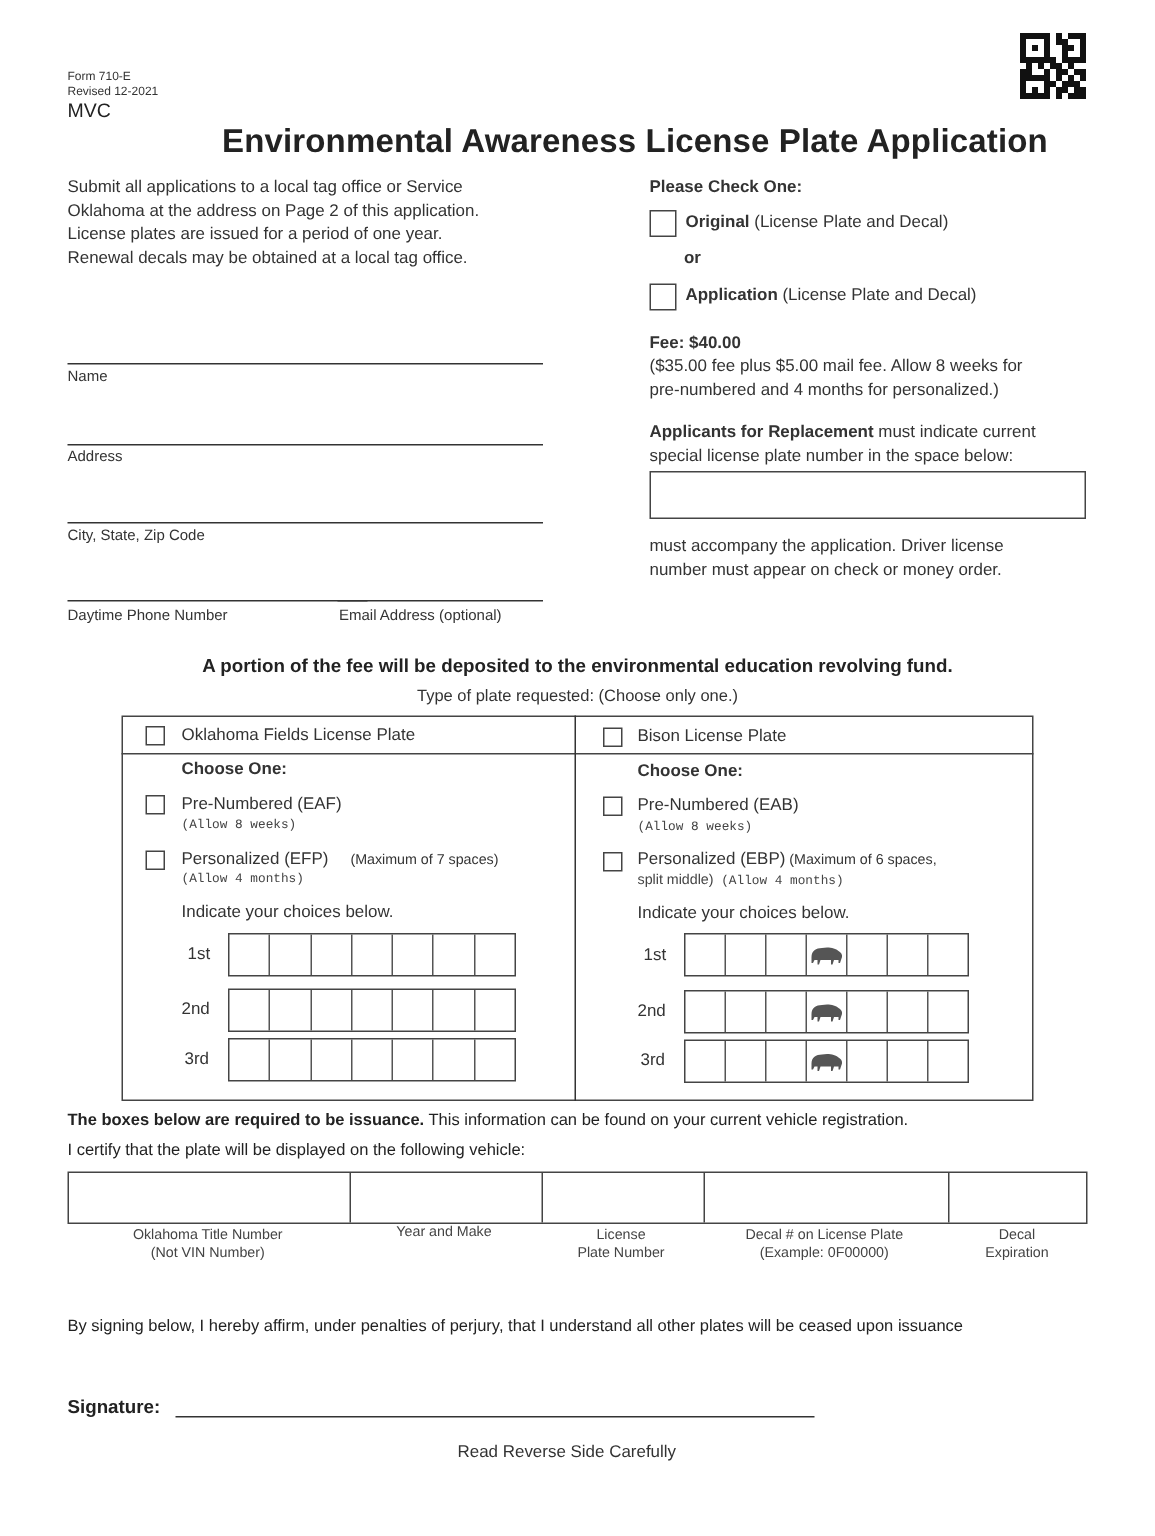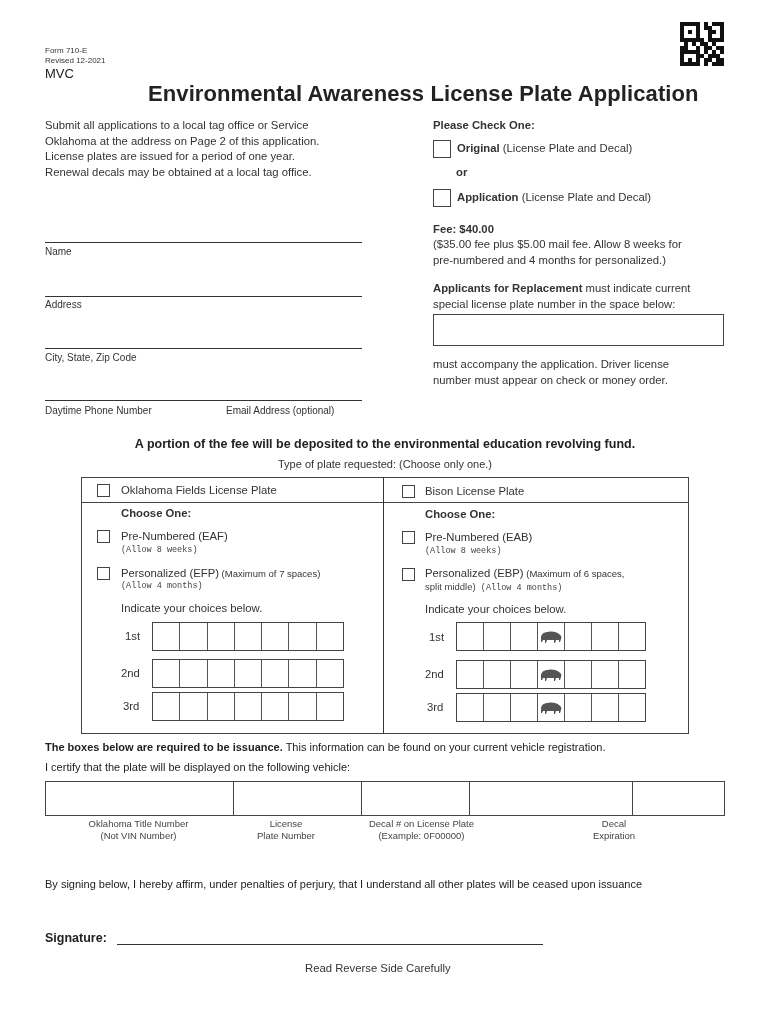--- a/index.html
+++ b/index.html
@@ -210,21 +210,21 @@
 <div class="abs" style="left:81px; top:502px; width:608px; border-top:1.5px solid #444;"></div>
 <div class="abs" style="left:383px; top:477px; height:257px; border-left:1.5px solid #333;"></div>
 
 <div class="abs cb-sm" style="left:97px; top:484px;"></div>
 <div class="abs body-text" style="left:121px; top:483px;">Oklahoma Fields License Plate</div>
 <div class="abs body-text bold" style="left:121px; top:506px;">Choose One:</div>
 <div class="abs cb-sm" style="left:97px; top:530px;"></div>
 <div class="abs body-text" style="left:121px; top:529px;">Pre-Numbered (EAF)</div>
 <div class="abs sub" style="left:121px; top:545px;">(Allow 8 weeks)</div>
 <div class="abs cb-sm" style="left:97px; top:567px;"></div>
-<div class="abs body-text" style="left:121px; top:566px;"><span>Personalized (EFP)</span><span style="font-size:9.5px;"> (Maximum of 7 spaces)</span></div>
+<div class="abs body-text" style="left:121px; top:566px;"><span>Personalized (EFP)</span><span style="font-size:9.5px;padding-left:12px;"> (Maximum of 7 spaces)</span></div>
 <div class="abs sub" style="left:121px; top:581px;">(Allow 4 months)</div>
 <div class="abs body-text" style="left:121px; top:601px;">Indicate your choices below.</div>
 
 <div class="abs body-text" style="left:125px; top:629px;">1st</div>
 <div class="abs grid-row" style="left:152px; top:622px; width:192px;">
   <div class="cell"></div>
     <div class="cell"></div>
     <div class="cell"></div>
     <div class="cell"></div>
     <div class="cell"></div>
@@ -312,20 +312,21 @@
 <div class="abs veh-table" style="left:45px; top:781px; width:680px;">
   <div class="vcell" style="width:187px;"></div>
   <div class="vcell" style="width:128px;"></div>
   <div class="vcell" style="width:108px;"></div>
   <div class="vcell" style="width:163px;"></div>
   <div class="vcell" style="flex:1;"></div>
 </div>
 <div class="abs veh-labels" style="left:45px; top:818px; width:680px;">
   <div style="width:187px;">Oklahoma Title Number
 (Not VIN Number)</div>
+  <div style="width:128px; margin-top:-2px;">Year and Make</div>
   <div style="width:108px;">License
 Plate Number</div>
   <div style="width:163px;">Decal # on License Plate
 (Example: 0F00000)</div>
   <div style="flex:1;">Decal
 Expiration</div>
 </div>
 
 <div class="abs" style="left:45px; top:877px; font-size:11px; line-height:15px; color:#222; width:700px;">
   <div>By signing below, I hereby affirm, under penalties of perjury, that I understand all other plates will be ceased upon issuance</div>

